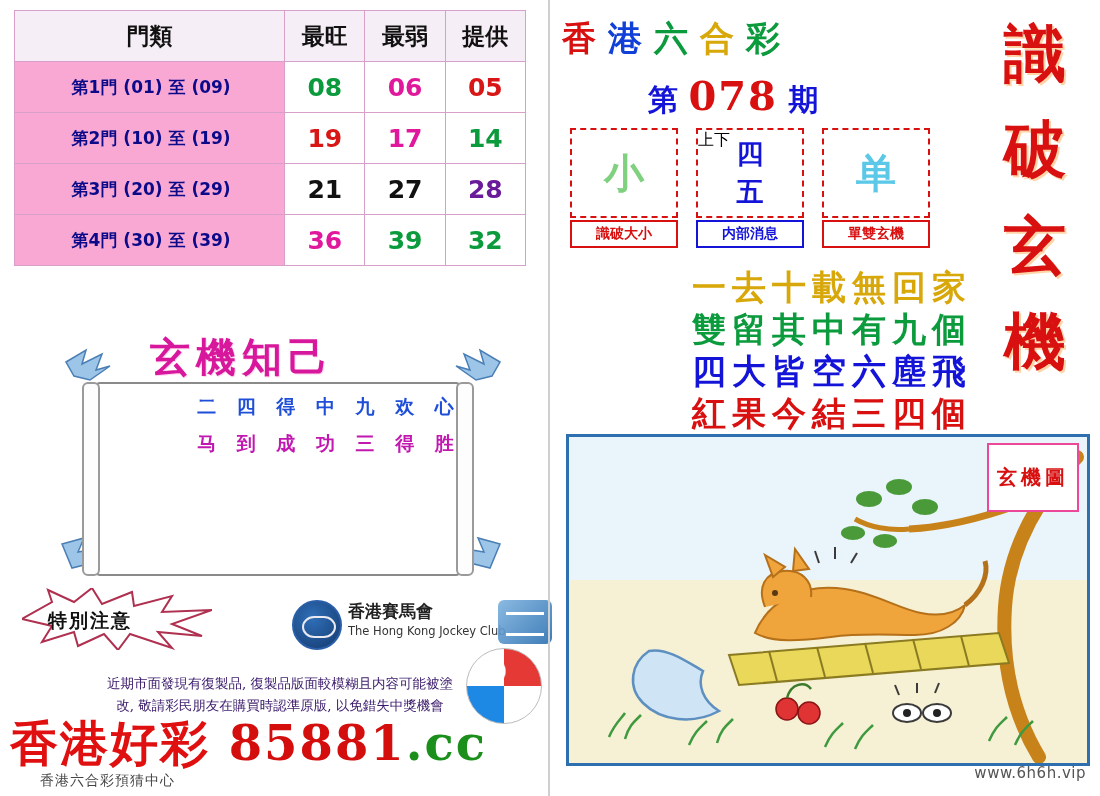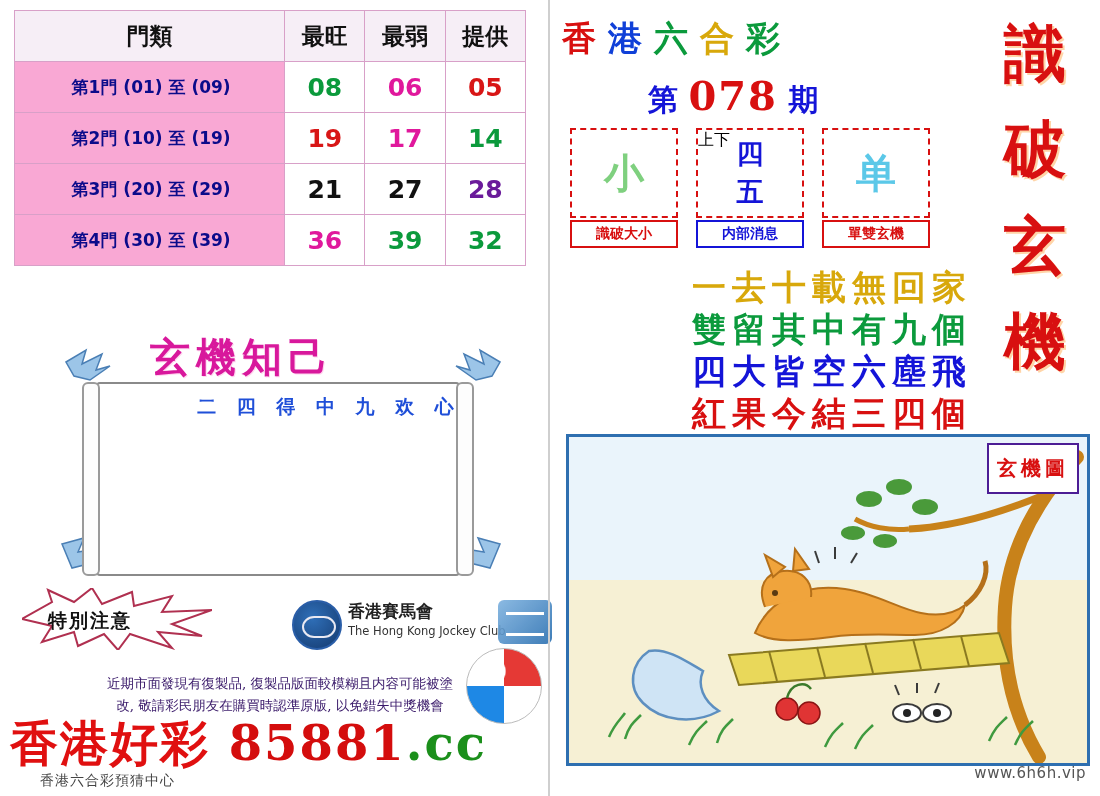--- a/index.html
+++ b/index.html
@@ -234,21 +234,21 @@
   .v4{color:#d81010;}
 
   .pic{
     position:absolute;left:18px;top:434px;width:518px;height:326px;
     border:3px solid #2e6fb0;background:#fdf7e3;overflow:hidden;
   }
   .pic .sky{position:absolute;left:0;top:0;right:0;height:44%;background:#eaf4fb;}
   .pic .ground{position:absolute;left:0;bottom:0;right:0;height:56%;background:#f6f0d4;}
   .pic-label{
     position:absolute;right:8px;top:6px;
-    border:2px solid #4c1d95;background:#fff;padding:10px 8px;
+    border:2px solid #ec4899;background:#fff;padding:19px 8px;
     font-family:"DejaVu Serif","Liberation Serif",serif;
     font-weight:bold;font-size:20px;color:#d81010;letter-spacing:4px;
   }
   .pic svg{position:absolute;inset:0;width:100%;height:100%;}
 
   .divider{
     position:absolute;left:548px;top:0;width:2px;height:796px;background:#cfcfcf;
   }
 </style>
 </head>
@@ -314,20 +314,21 @@
     </div>
     <div class="bird" style="left:452px;top:534px;">
       <svg viewBox="0 0 52 40">
           <path d="M48 10 L26 4 L32 18 L8 14 L22 30 L38 34 Z" fill="#9cc5e8" stroke="#4a7fb5" stroke-width="1.5"></path>
         </svg>
     </div>
 
     <div class="scroll"></div>
     <div class="poem">
       <div class="p1">二 四 得 中 九 欢 心</div>
+      <div class="p4">马 到 成 功 三 得 胜</div>
     </div>
 
     <div class="star-burst">
       <svg viewBox="0 0 190 62">
         <polygon points="0,31 30,14 26,2 52,14 70,0 80,16 110,4 112,18 150,8 140,24 190,22 150,36 180,48 136,44 150,60 108,46 96,62 82,46 56,58 52,44 20,54 30,38" fill="#ffffff" stroke="#b03050" stroke-width="2"></polygon>
       </svg>
     </div>
     <div class="star-label">特別注意</div>
 
     <div class="jockey">

